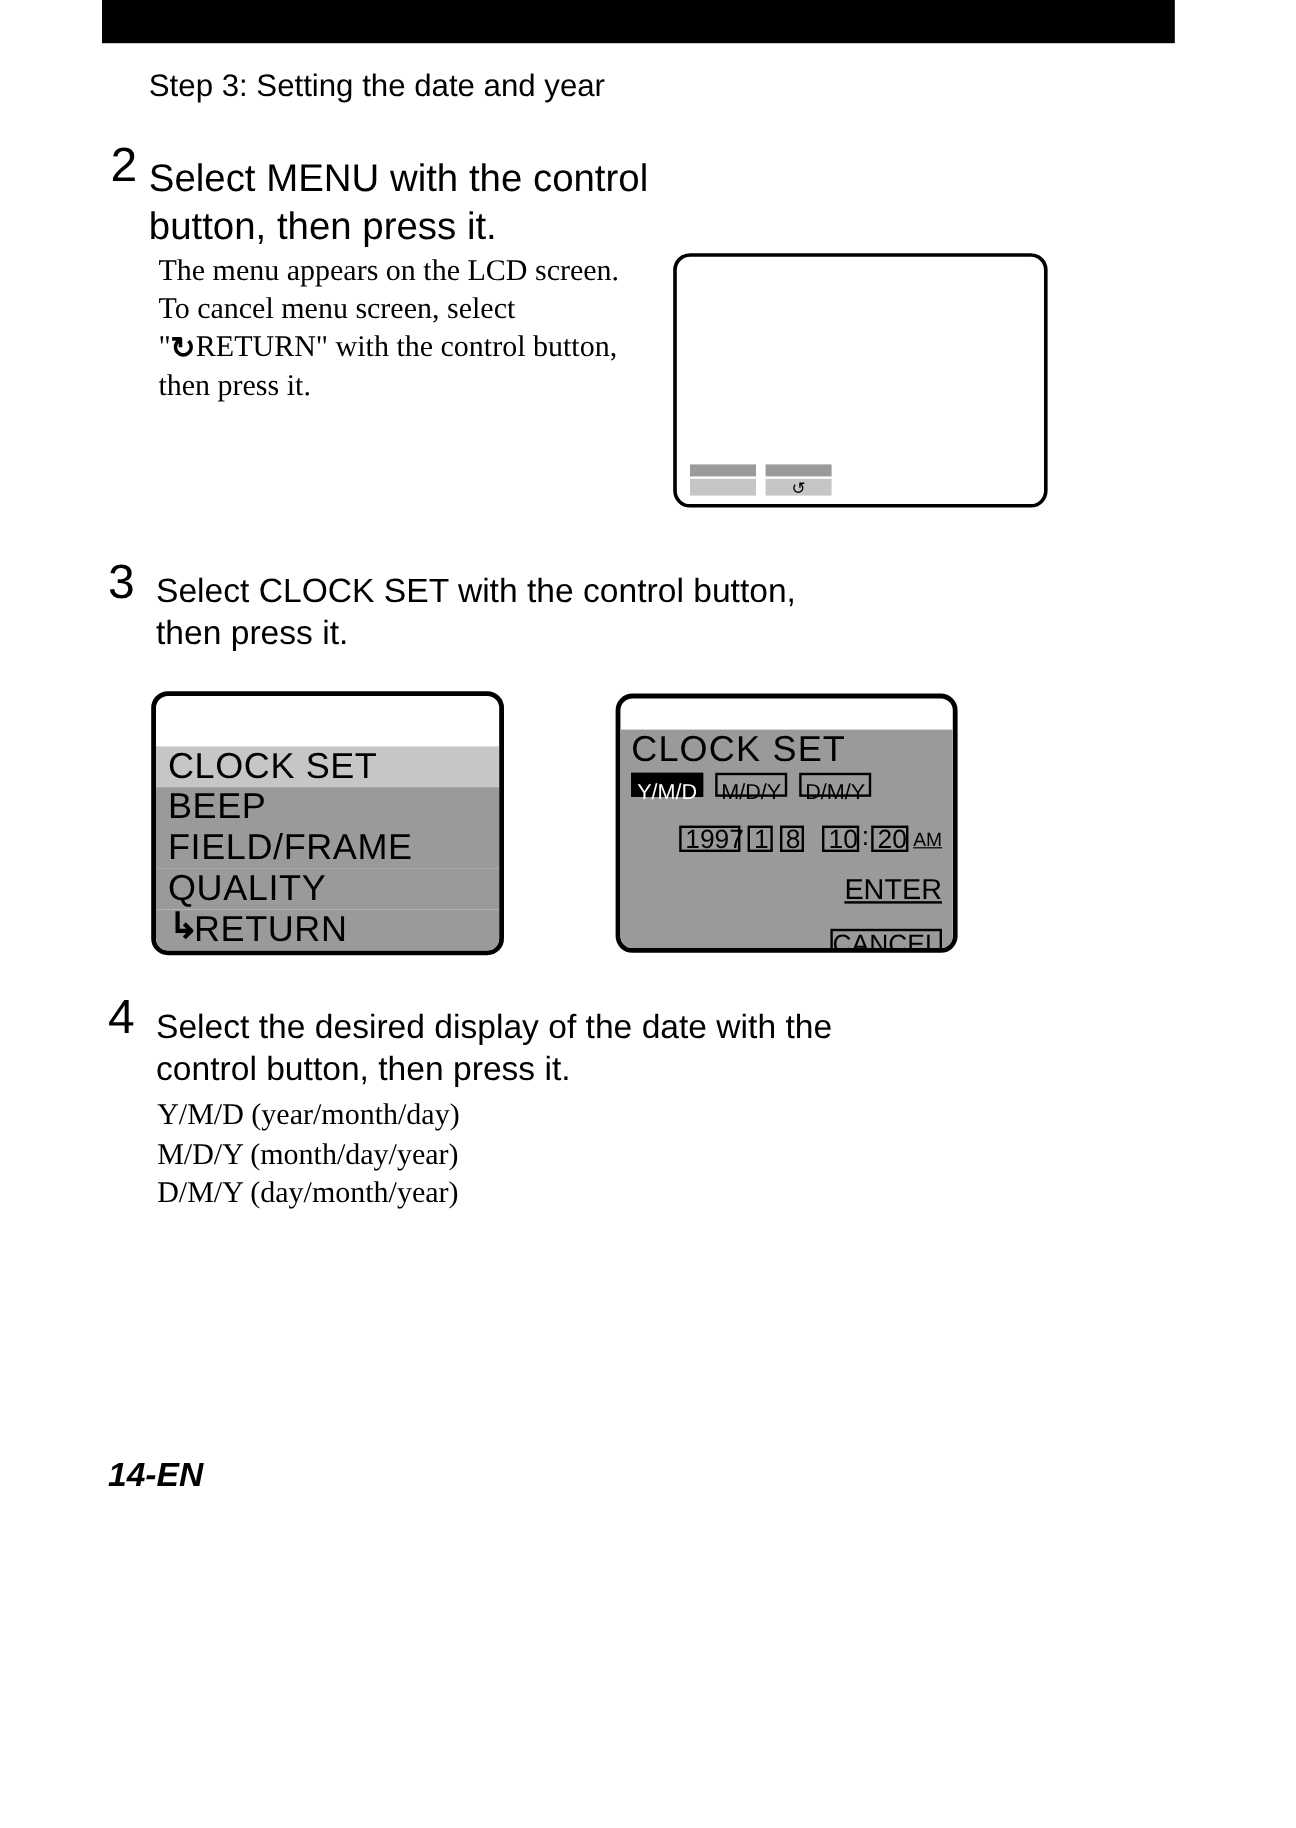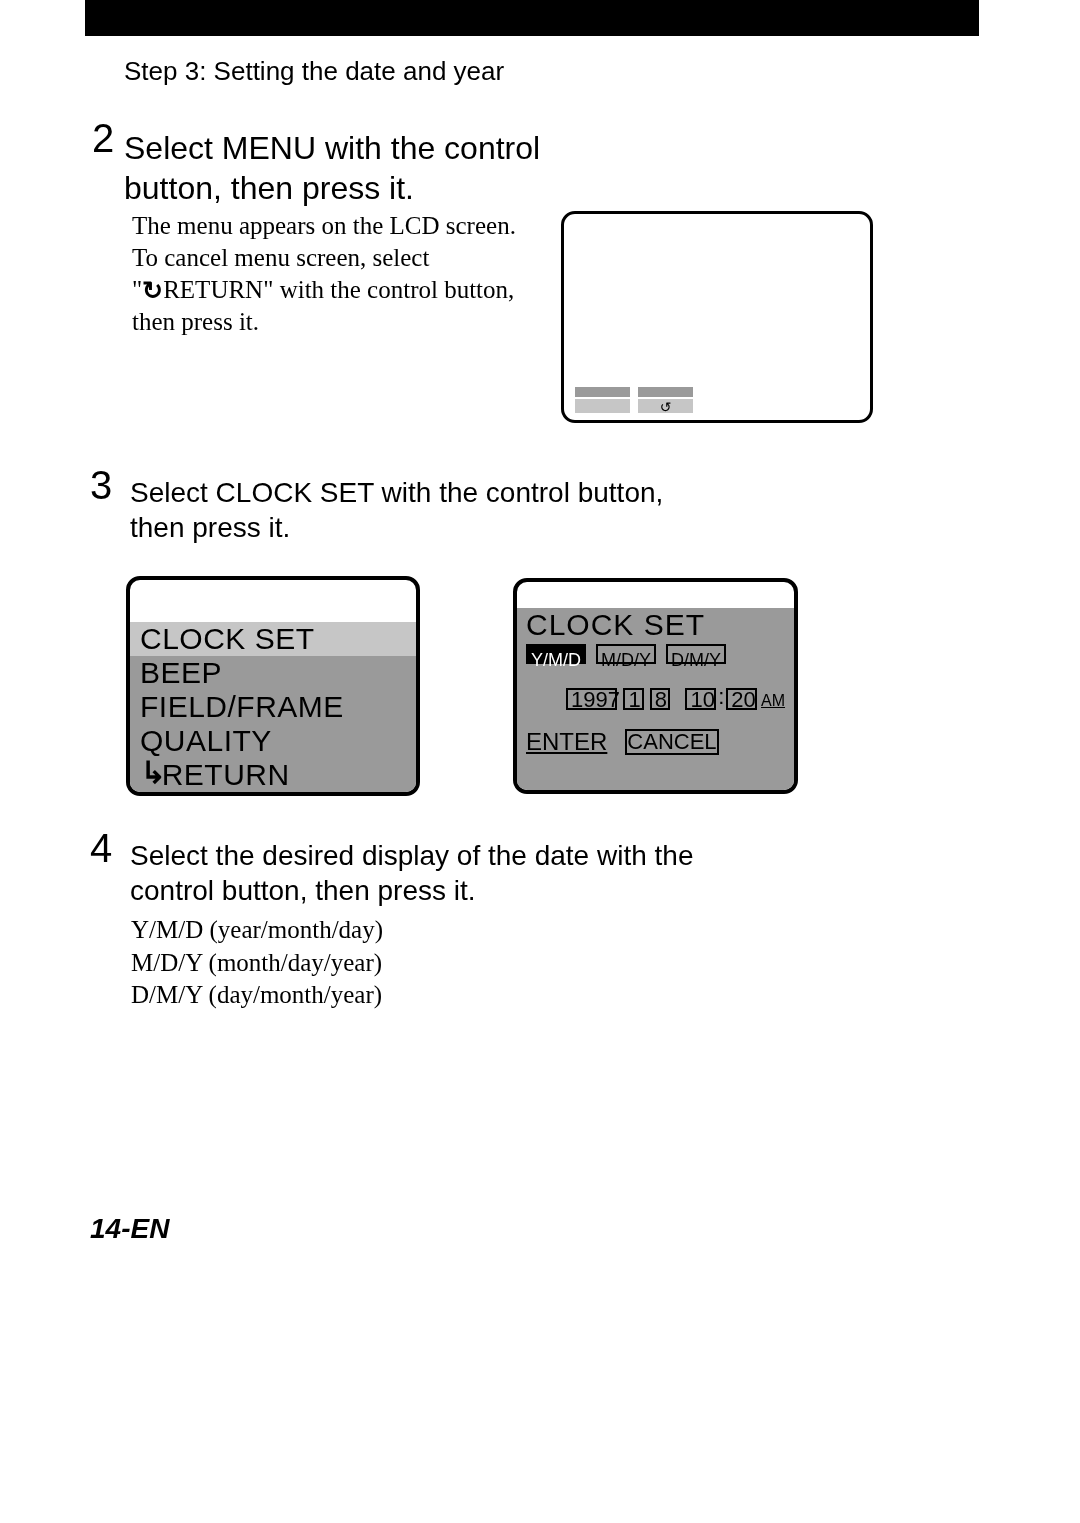--- a/index.html
+++ b/index.html
@@ -121,21 +121,21 @@
   .date-row{display:flex;gap:6px;margin-top:20px;align-items:flex-end;padding-left:40px;}
   .dval{
     font-family:var(--cond);font-size:22px;font-stretch:condensed;
     border:2px solid #000;padding:0 3px;line-height:20px;height:22px;
     background:transparent;color:#000;
     box-sizing:border-box;text-align:center;
   }
   .colon{font-family:var(--cond);font-size:22px;margin:0 -4px;}
   .ampm{font-family:var(--cond);font-size:16px;font-stretch:condensed;margin-left:-2px;text-decoration:underline;}
 
-  .btn-row{display:flex;gap:18px;margin-top:18px;align-items:center;}
+  .btn-row{display:flex;gap:18px;margin-top:18px;align-items:flex-end;flex-direction:column;}
   .btn-enter{
     font-family:var(--cond);font-size:24px;font-stretch:condensed;color:#000;
     text-decoration:underline;text-underline-offset:2px;
   }
   .btn-cancel{
     font-family:var(--cond);font-size:22px;font-stretch:condensed;color:#000;
     border:2px solid #000;padding:0 0;line-height:22px;
   }
 
   

